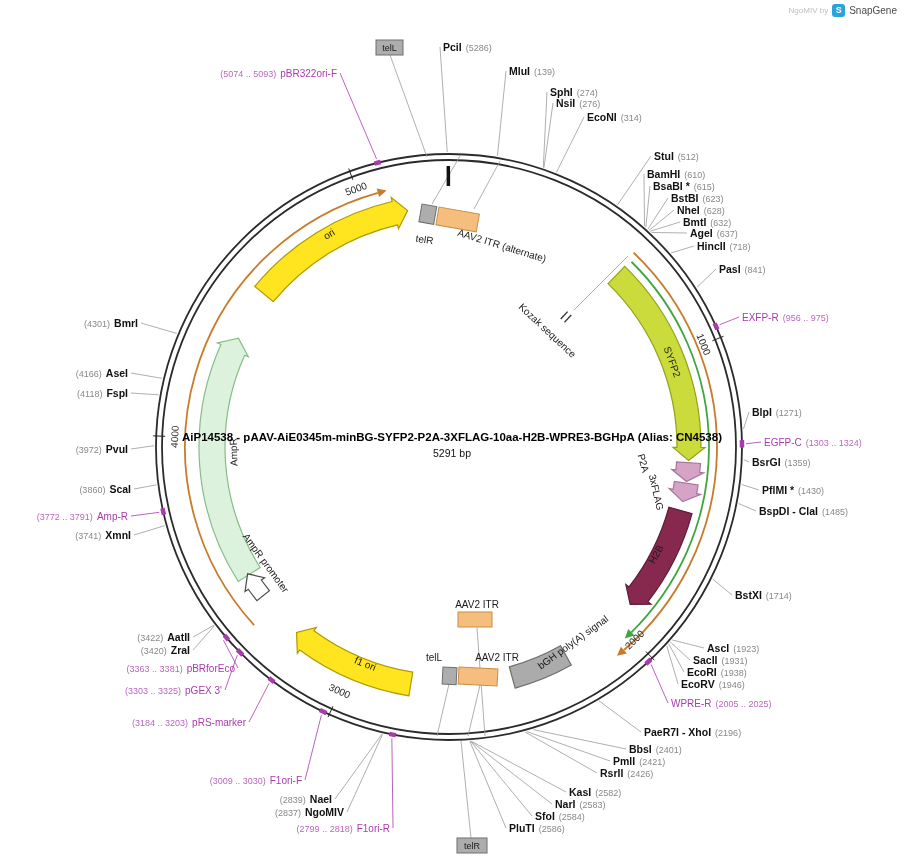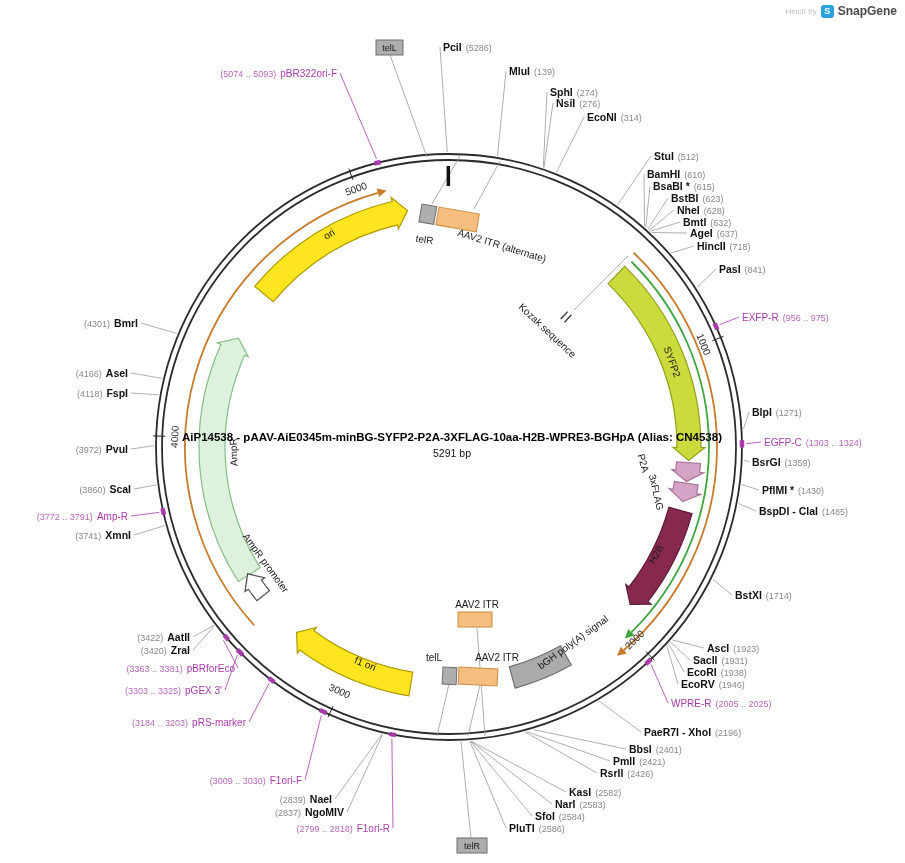--- a/index.html
+++ b/index.html
@@ -2,38 +2,38 @@
 <html><head>
 <meta charset="utf-8">
 <style>
   html,body{margin:0;padding:0;background:#fff;}
   body{width:905px;height:863px;font-family:"Liberation Sans",sans-serif;}
   .canvas{position:relative;width:905px;height:863px;overflow:hidden;background:#fff;}
   .branding{position:absolute;top:4px;right:8px;display:flex;align-items:center;gap:4px;z-index:5;}
   .created-by{font-size:8px;color:#bdbdbd;}
   .logo-box{width:13px;height:13px;background:#2aa3dc;border-radius:3px;color:#fff;font-size:9px;
     font-weight:bold;display:flex;align-items:center;justify-content:center;line-height:13px;}
-  .logo-text{font-size:12px;color:#4a4a4a;font-weight:bold;}
+  .logo-text{font-size:10px;color:#4a4a4a;font-weight:normal;}
   svg{font-family:"Liberation Sans",sans-serif;}
   .title{font-size:11.5px;font-weight:bold;fill:#000;text-anchor:middle;}
   .size{font-size:10.5px;fill:#111;text-anchor:middle;}
   .tick-label{font-size:10px;fill:#2a2a2a;text-anchor:middle;}
   .feat-label{font-size:10px;fill:#1a1a1a;text-anchor:middle;}
   .cap-label{font-size:9px;fill:#1a1a1a;text-anchor:middle;}
   .ez-name{font-size:10.5px;font-weight:bold;fill:#111;}
   .ez-pos{font-size:9px;fill:#888;}
   .pr-name{font-size:10px;fill:#A93BAC;}
   .pr-range{font-size:9px;fill:#BA68BD;}
 </style>
 </head>
 <body>
 
 <div class="canvas">
   <div class="branding">
-    <span class="created-by">HincII by</span>
+    <span class="created-by">NgoMIV by</span>
     <span class="logo-box">S</span>
     <span class="logo-text">SnapGene</span>
   </div>
   <svg id="map" width="905" height="863" viewBox="0 0 905 863">
     <g id="map-root">
         <circle cx="449" cy="447" r="293" fill="none" stroke="#2b2b2b" stroke-width="1.8"></circle>
         <circle cx="449" cy="447" r="287" fill="none" stroke="#2b2b2b" stroke-width="1.8"></circle>
         <path d="M 633.6338328984659,252.7466917933664 A 268 268 0 0 1 623.9076166005673,650.0549818524751" fill="none" stroke="#C87B2A" stroke-width="1.8"></path>
         <polygon points="616.9912702881417,655.8131535774903 626.8444982225917,653.464487144774 620.9707349785429,646.645476560176" fill="#C87B2A"></polygon>
         <path d="M 631.4506958758398,261.76570626792176 A 260 260 0 0 1 631.3735206862261,632.3102775145261" fill="none" stroke="#3FA63F" stroke-width="1.8"></path>

